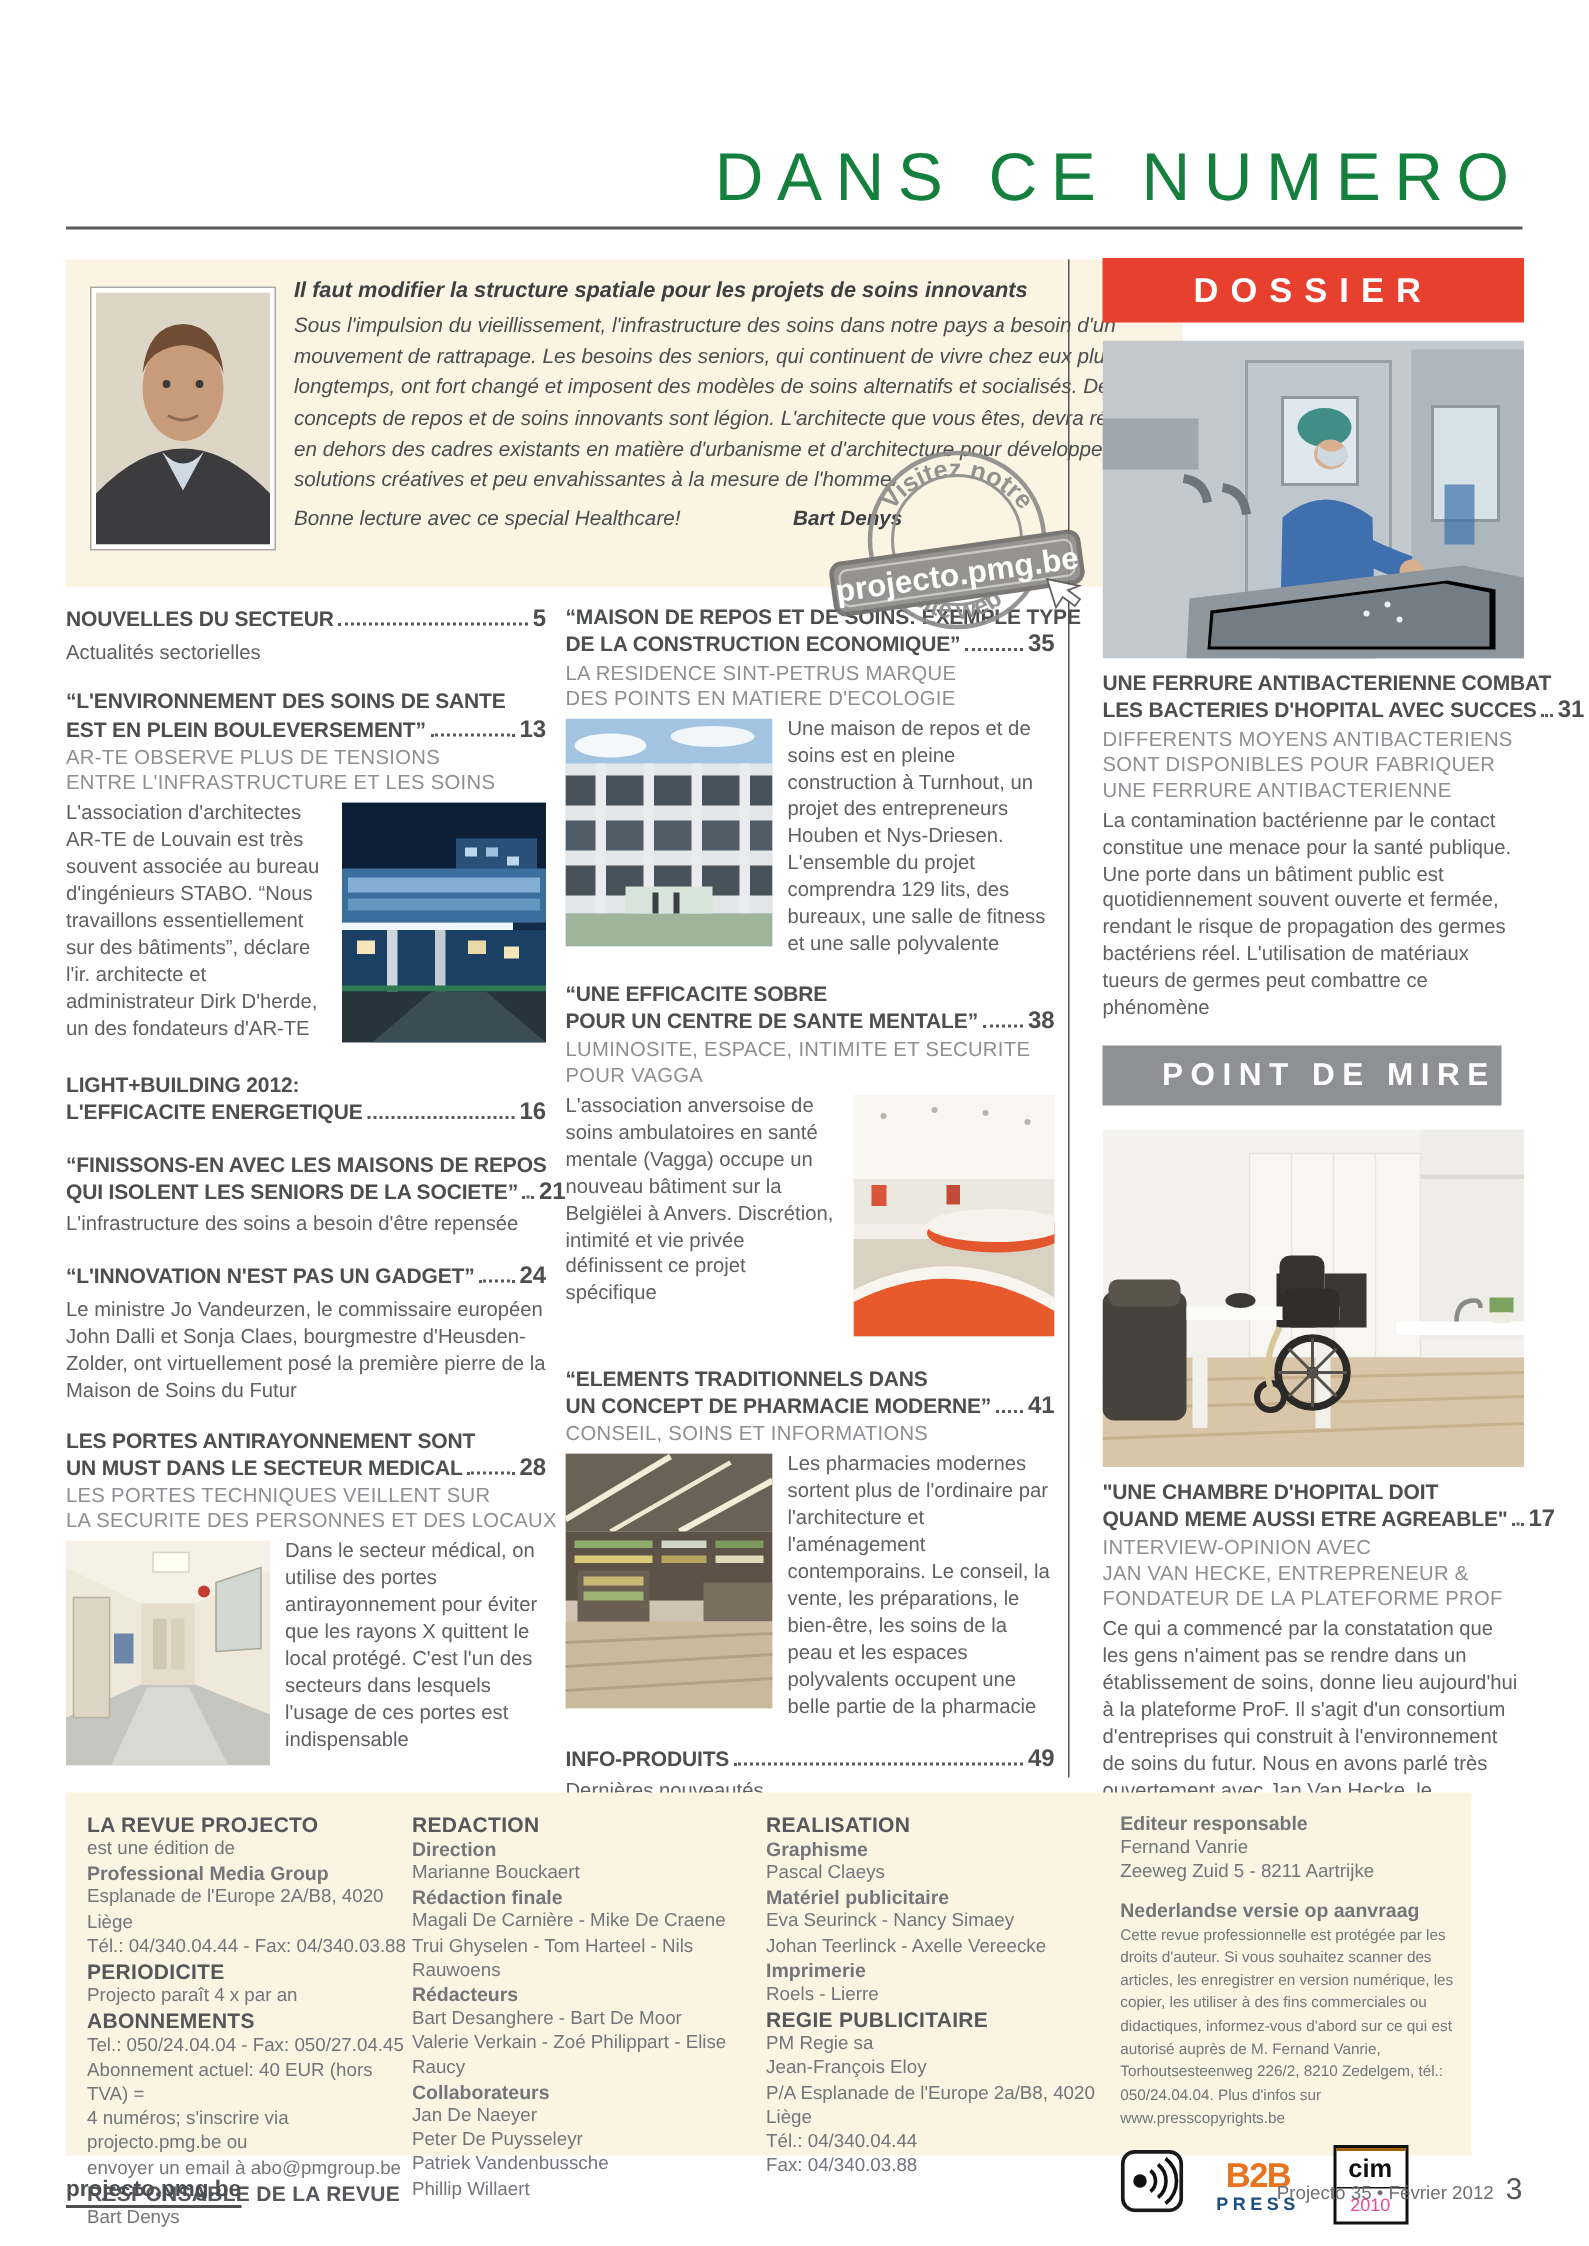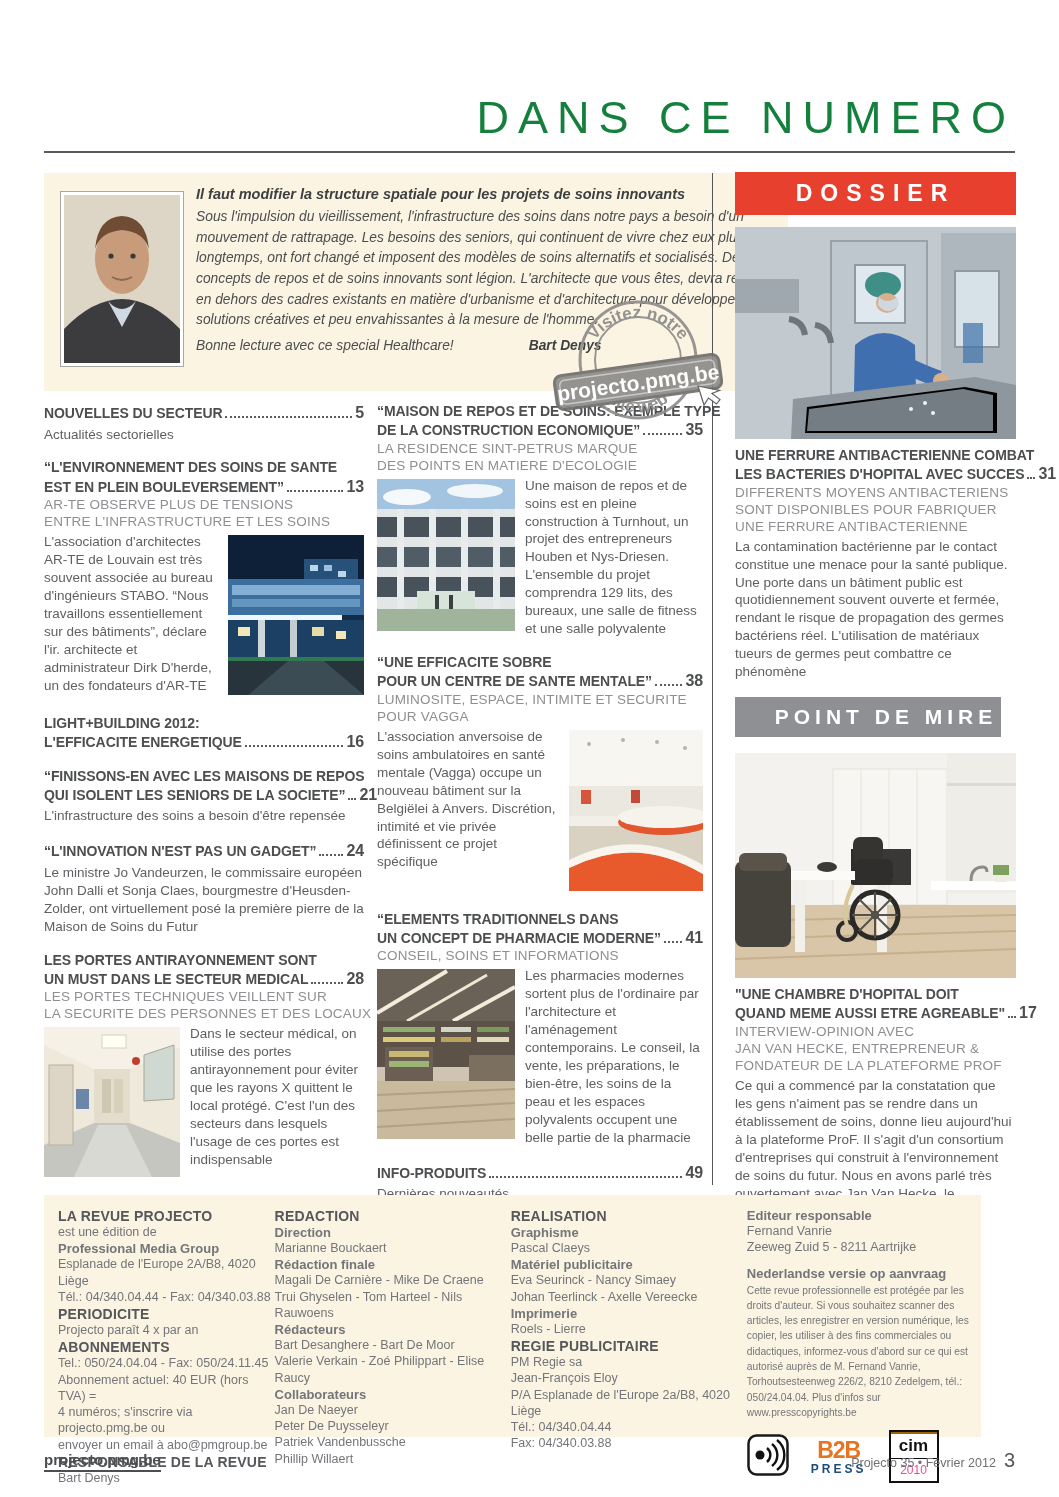--- a/index.html
+++ b/index.html
@@ -443,21 +443,21 @@
 <div id="colophon">
   <div class="c1">
     <div class="ch">LA REVUE PROJECTO</div>
     <div class="ct">est une édition de</div>
     <div class="cb">Professional Media Group</div>
     <div class="ct">Esplanade de l'Europe 2A/B8, 4020 Liège</div>
     <div class="ct">Tél.: 04/340.04.44 - Fax: 04/340.03.88</div>
     <div class="ch">PERIODICITE</div>
     <div class="ct">Projecto paraît 4 x par an</div>
     <div class="ch">ABONNEMENTS</div>
-    <div class="ct">Tel.: 050/24.04.04 - Fax: 050/24.11.45</div>
+    <div class="ct">Tel.: 050/24.04.04 - Fax: 050/27.04.45</div>
     <div class="ct">Abonnement actuel: 40 EUR (hors TVA) =</div>
     <div class="ct">4 numéros; s'inscrire via projecto.pmg.be ou</div>
     <div class="ct">envoyer un email à abo@pmgroup.be</div>
     <div class="ch">RESPONSABLE DE LA REVUE</div>
     <div class="ct">Bart Denys</div>
   </div>
   <div class="c2">
     <div class="ch">REDACTION</div>
     <div class="cb">Direction</div>
     <div class="ct">Marianne Bouckaert</div>

